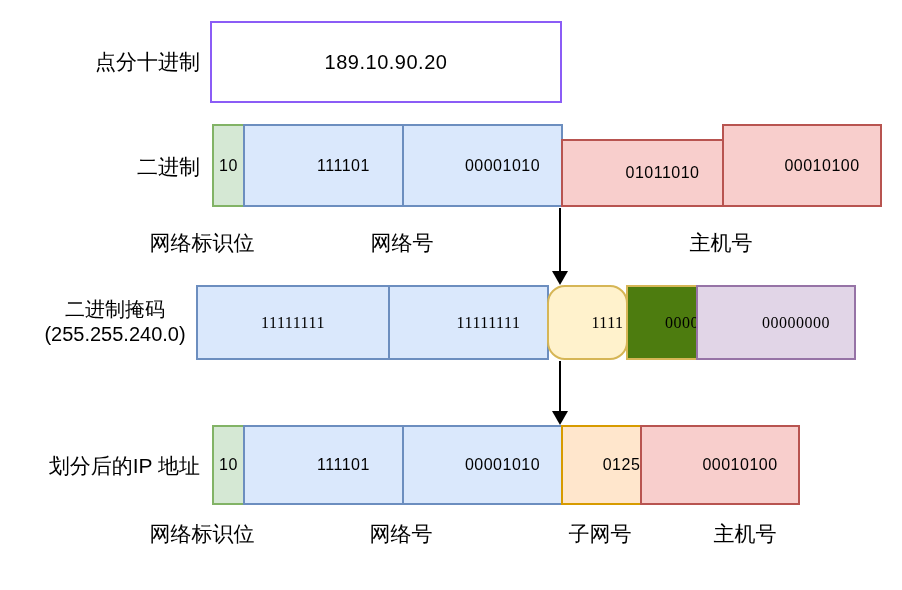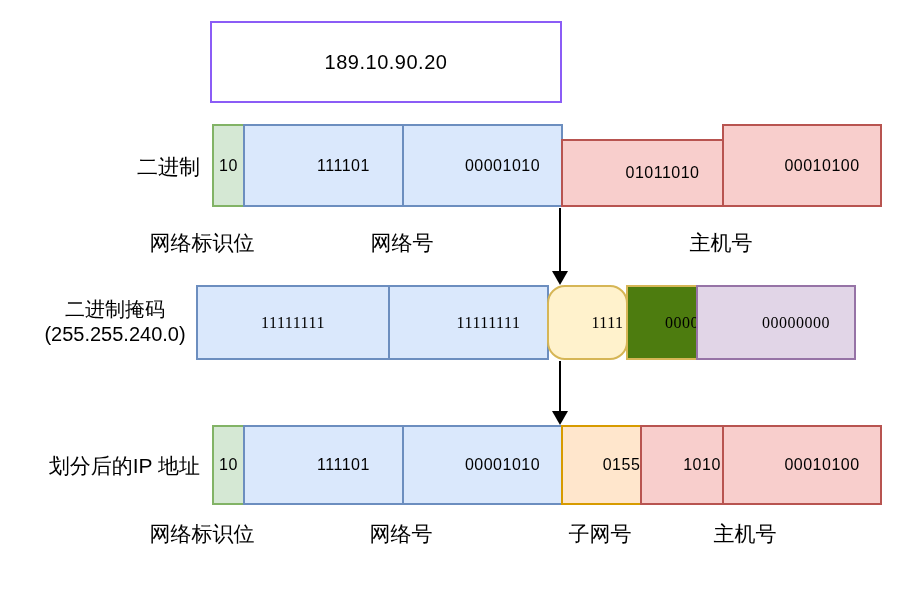--- a/index.html
+++ b/index.html
@@ -61,20 +61,21 @@
     border-left:8px solid transparent;
     border-right:8px solid transparent;
     border-top:14px solid #000;
   }
 </style>
 </head>
 <body>
 
 <div id="canvas">
 
+  <div class="lbl right" style="left:0;top:50px;">点分十进制</div>
   <div class="decimal-box">189.10.90.20</div>
 
   <div class="lbl right" style="left:0;top:155px;">二进制</div>
   <div class="box-row" style="left:212px;top:124px;height:83px;">
     <div class="cell" style="width: 33px; background: rgb(213, 232, 212); border-color: rgb(130, 179, 102);">10</div>
     <div class="cell" style="width: 161px; background: rgb(218, 232, 252); border-color: rgb(108, 142, 191);">111101</div>
     <div class="cell" style="width: 161px; background: rgb(218, 232, 252); border-color: rgb(108, 142, 191);">00001010</div>
     <div class="cell" style="width: 163px; background: rgb(248, 206, 204); border-color: rgb(184, 84, 80); margin-top: 15px;">01011010</div>
     <div class="cell" style="width: 160px; background: rgb(248, 206, 204); border-color: rgb(184, 84, 80);">00010100</div>
   </div>
@@ -102,22 +103,21 @@
   <div>
     <div class="arrow-line" style="top:361px;height:50px;"></div>
     <div class="arrow-head" style="top:411px;"></div>
   </div>
 
   <div class="lbl right" style="left:0;top:454px;">划分后的IP 地址</div>
   <div class="box-row" style="left:212px;top:425px;height:80px;">
     <div class="cell" style="width: 33px; background: rgb(213, 232, 212); border-color: rgb(130, 179, 102);">10</div>
     <div class="cell" style="width: 161px; background: rgb(218, 232, 252); border-color: rgb(108, 142, 191);">111101</div>
     <div class="cell" style="width: 161px; background: rgb(218, 232, 252); border-color: rgb(108, 142, 191);">00001010</div>
-    <div class="cell" style="width: 81px; background: rgb(255, 230, 204); border-color: rgb(215, 155, 0);">0155</div>
-    <div class="cell" style="width: 84px; background: rgb(248, 206, 204); border-color: rgb(184, 84, 80);">1010</div>
+    <div class="cell" style="width: 81px; background: rgb(255, 230, 204); border-color: rgb(215, 155, 0);">0125</div>
     <div class="cell" style="width: 160px; background: rgb(248, 206, 204); border-color: rgb(184, 84, 80);">00010100</div>
   </div>
   <div class="cap" style="left:102px;top:523px;">网络标识位</div>
   <div class="cap" style="left:301px;top:523px;">网络号</div>
   <div class="cap" style="left:500px;top:523px;">子网号</div>
   <div class="cap" style="left:645px;top:523px;">主机号</div>
 
 </div>
 
 </body></html>

